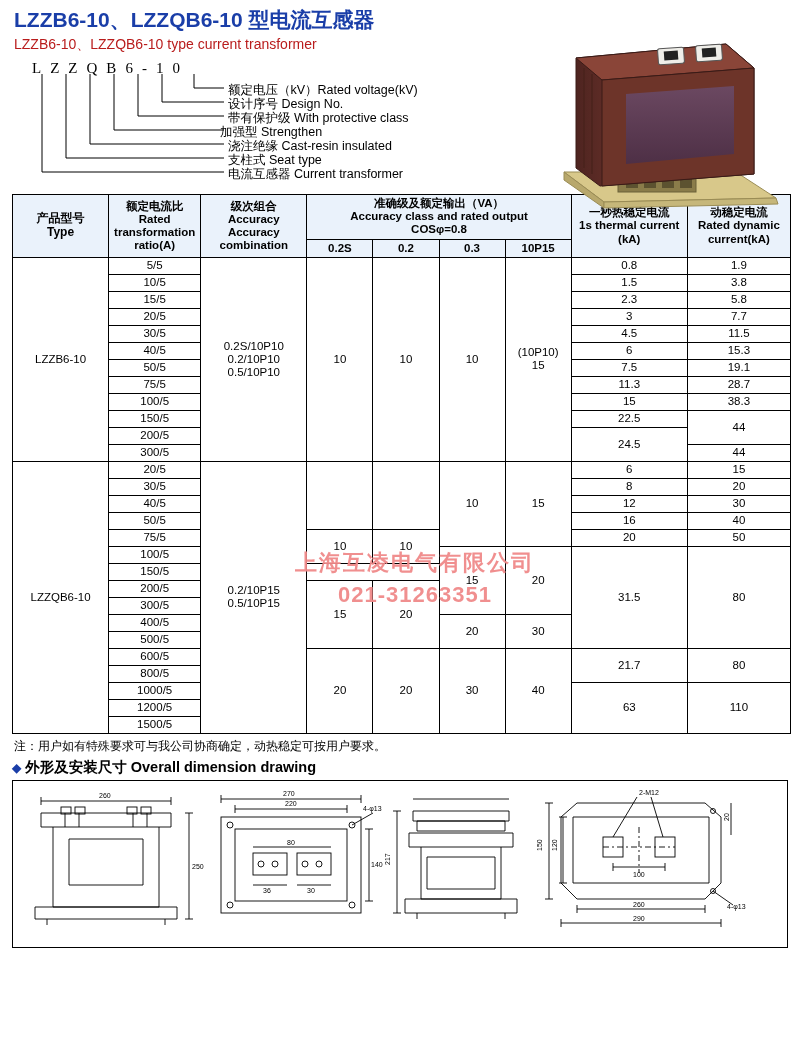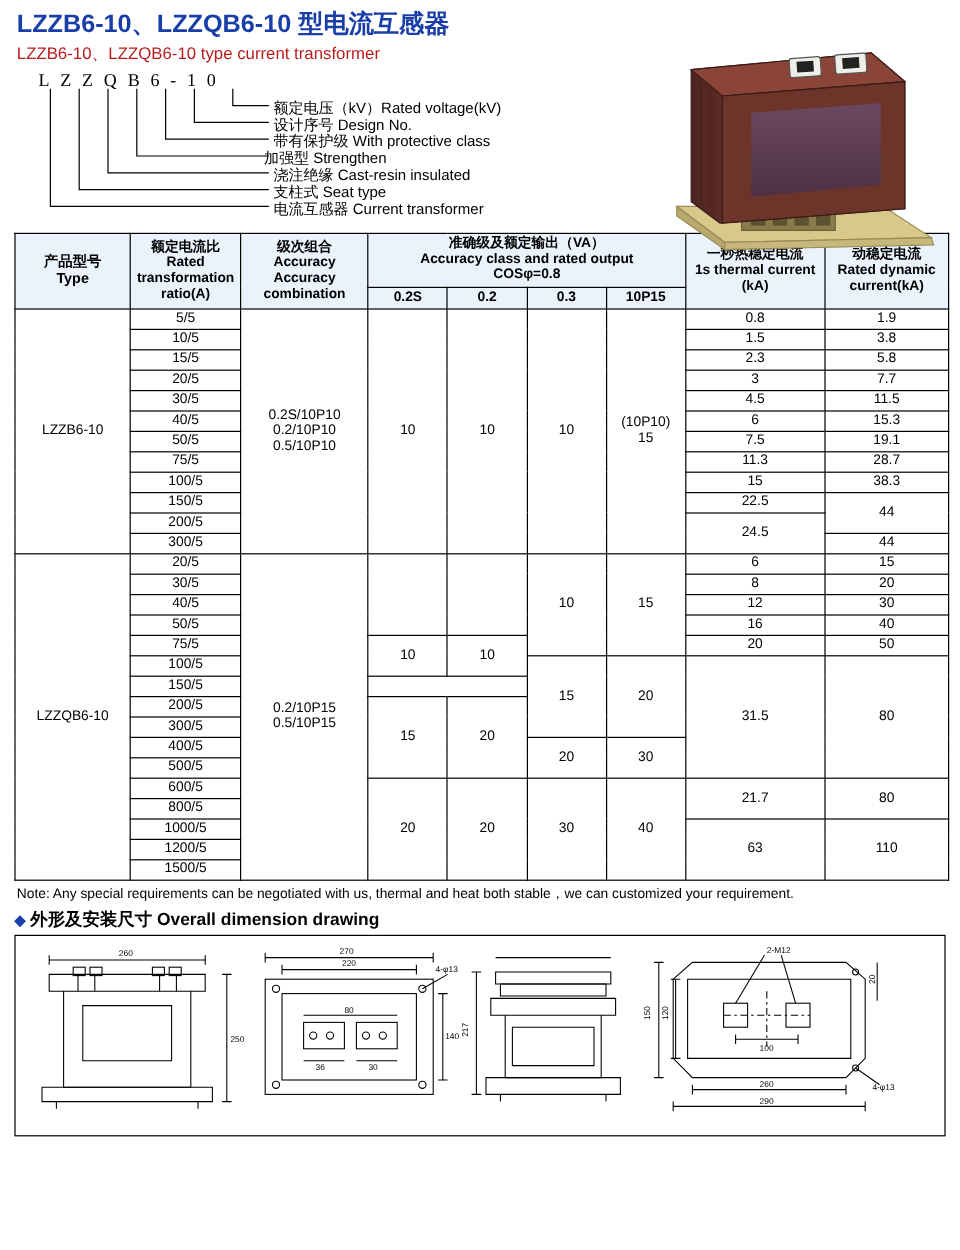--- a/index.html
+++ b/index.html
@@ -356,21 +356,21 @@
       <tr>
           <td>1200/5</td>
         </tr>
       <tr>
           <td>1500/5</td>
         </tr>
     </tbody>
   </table>
 
   <div class="note">
-    <div class="en">Note: Any special requirements can be negotiated with us, thermal and heat both stable，we can customized your requirement.</div>
+    <div class="cn">注：用户如有特殊要求可与我公司协商确定，动热稳定可按用户要求。</div>
   </div>
 
   <div class="section-head">
     <span class="dia">◆</span><span>外形及安装尺寸 Overall dimension drawing</span>
   </div>
 
   <div class="dimbox">
     <svg width="776" height="166" viewBox="0 0 776 166">
       <g fill="none" stroke="#000" stroke-width="0.9" font-family="Liberation Sans" font-size="7">
 
@@ -502,14 +502,18 @@
           <text x="186" y="122" stroke="none" fill="#000">4-φ13</text>
 
           <line x1="190" y1="16" x2="190" y2="48"></line>
           <text x="188" y="34" stroke="none" fill="#000" transform="rotate(-90 188 34)">20</text>
         </g>
 
       </g>
     </svg>
   </div>
 
+  <div class="wm">
+    <div class="l1">上海互凌电气有限公司</div>
+    <div class="l2">021-31263351</div>
+  </div>
 
 </div>
 
 </body></html>

